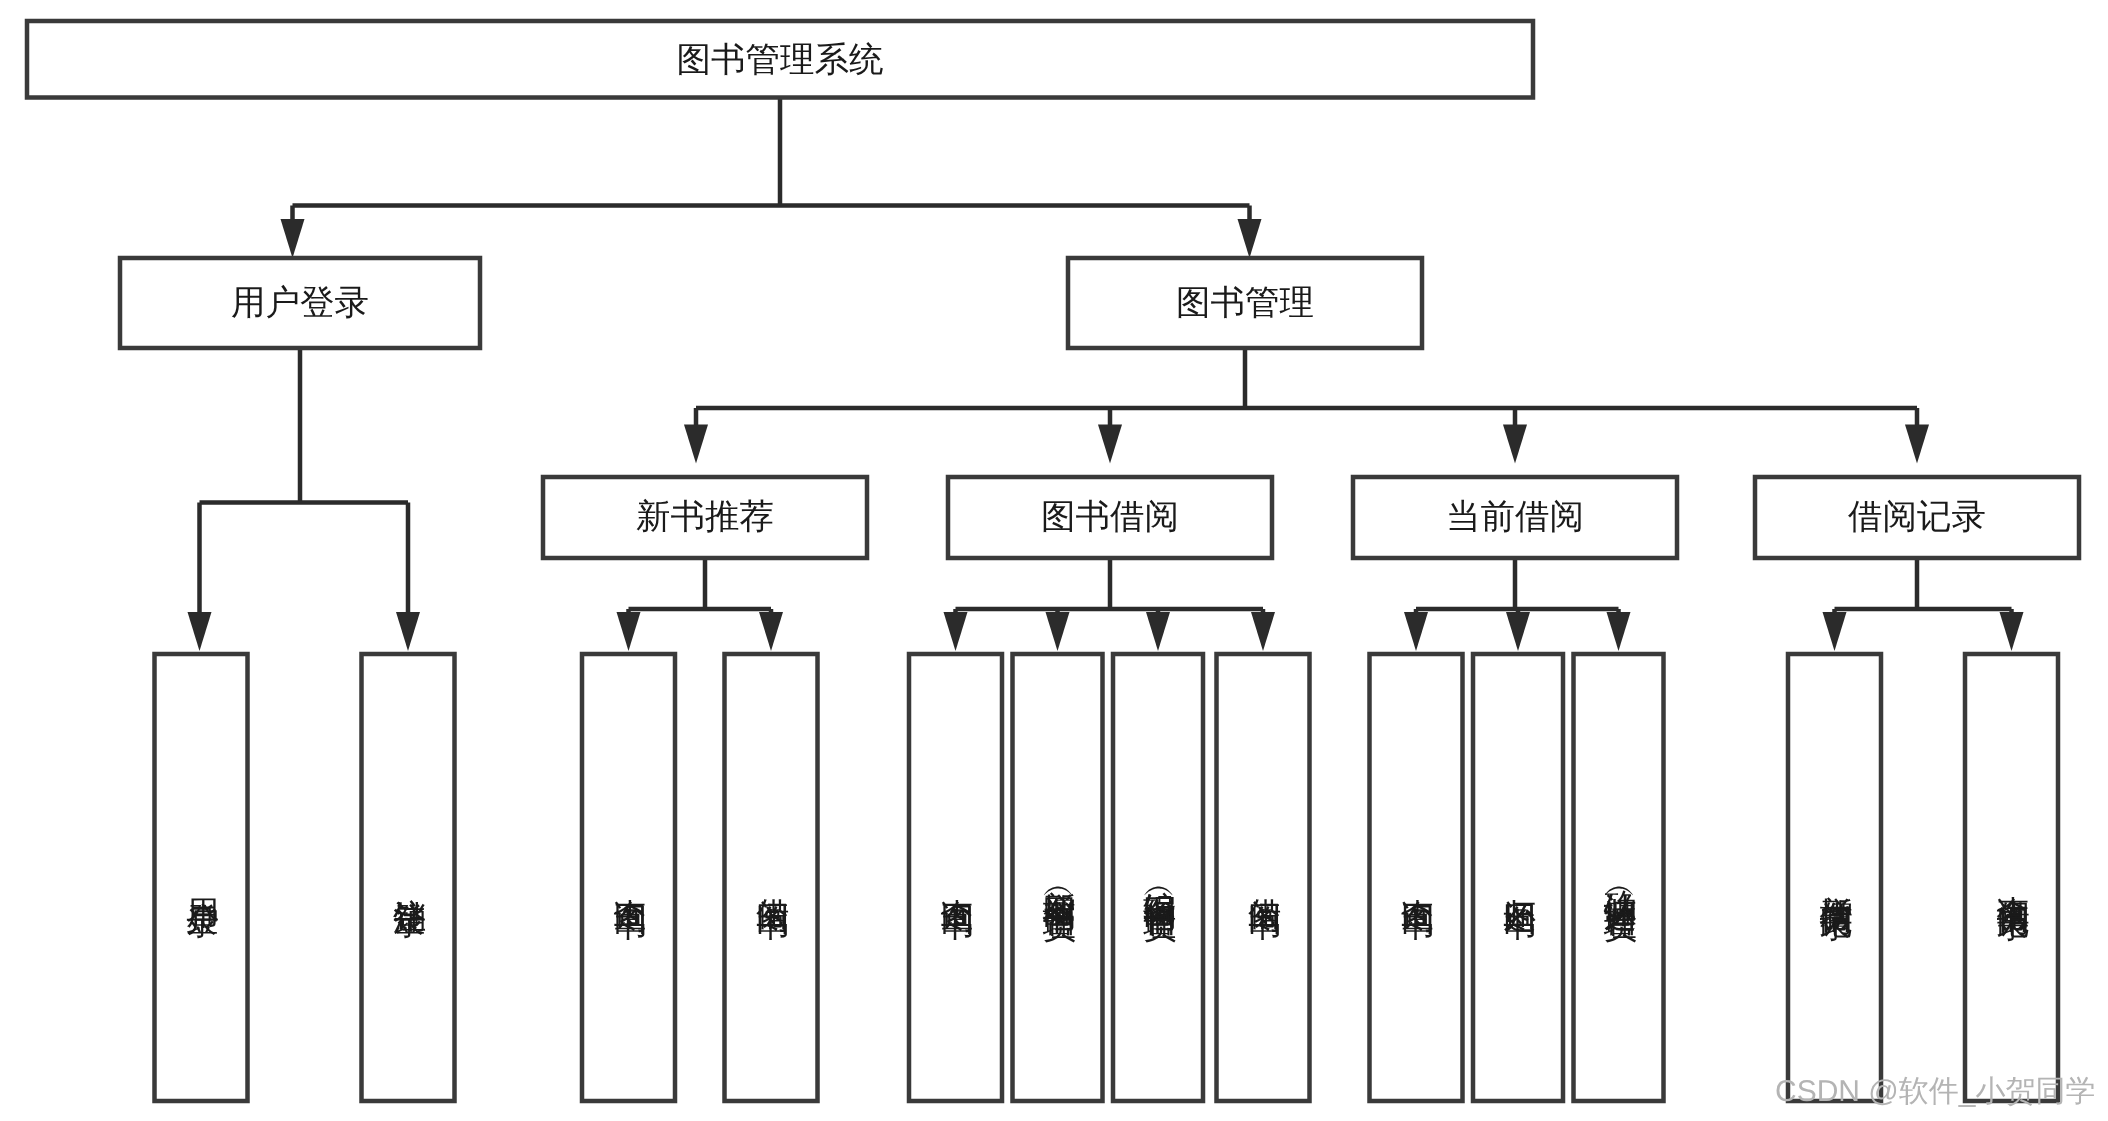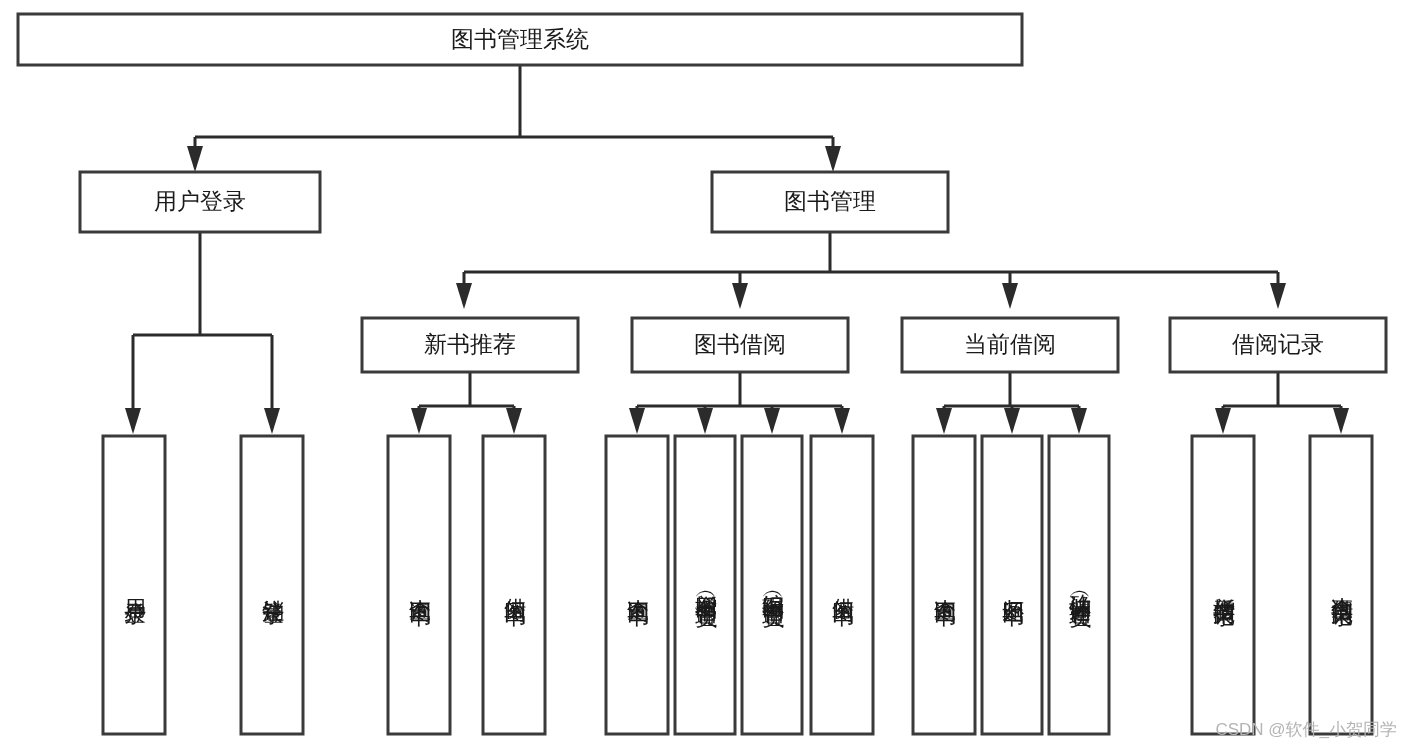--- a/index.html
+++ b/index.html
@@ -16,21 +16,21 @@
     font-family:"Liberation Sans","DejaVu Sans",sans-serif;
     fill:#1a1a1a;
     text-anchor:middle;
     dominant-baseline:middle;
   }
   .lbl-h{font-size:23px;}
   .lbl-v{font-size:22px;writing-mode:vertical-rl;letter-spacing:2px;}
   .watermark{
     position:absolute;right:8px;bottom:6px;
     font-family:"Liberation Sans","DejaVu Sans",sans-serif;
-    font-size:17px;color:#b4b4b4;white-space:nowrap;
+    font-size:20px;color:#b4b4b4;white-space:nowrap;
     pointer-events:none;
   }
 </style>
 </head>
 <body>
 
 <svg id="diagram" viewBox="0 0 1405 747" xmlns="http://www.w3.org/2000/svg">
 
   <defs>
     <g id="arrow">

